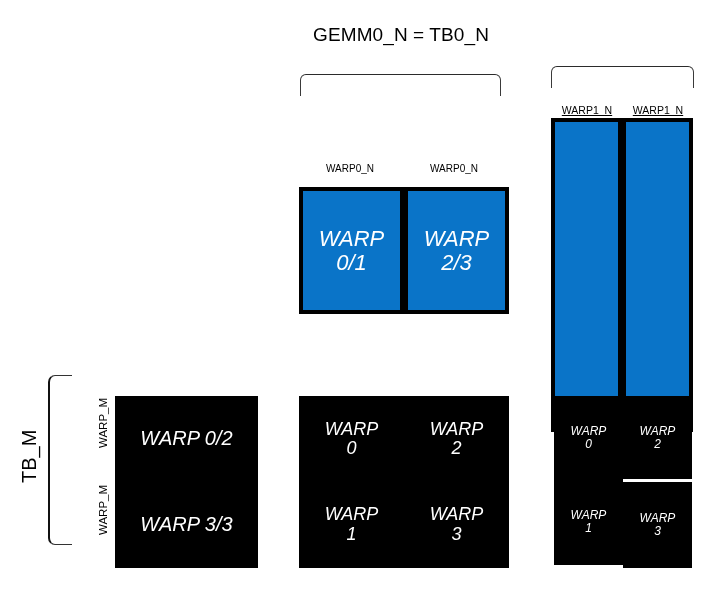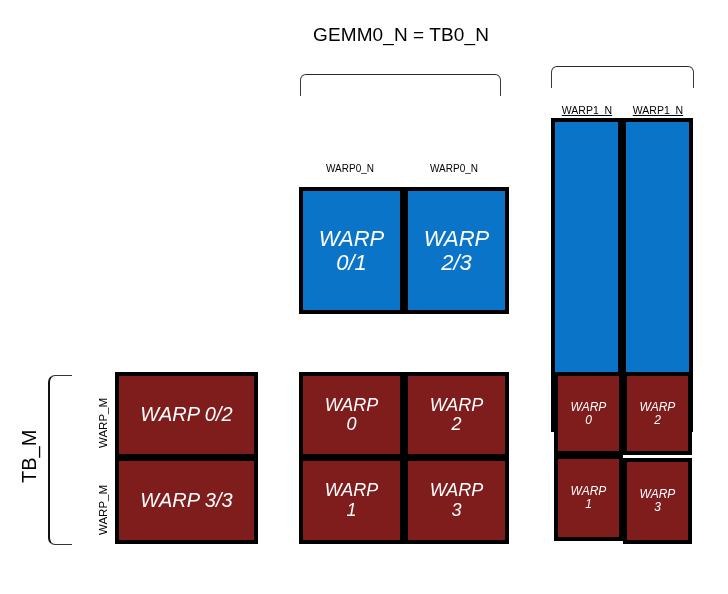--- a/index.html
+++ b/index.html
@@ -72,21 +72,21 @@
     display: flex;
     align-items: center;
     justify-content: center;
     color: #ffffff;
     text-align: center;
     white-space: pre-line;
     line-height: 1.08;
     font-style: italic;
   }
   .box.blue  { background: #0a74c8; }
-  .box.green { background: #7f1d1d; }
+  .box.green { background: #000000; margin-top: 24px; }
 
   .box.f22 { font-size: 22px; }
   .box.f20 { font-size: 20px; }
   .box.f18 { font-size: 18px; }
   .box.f13 { font-size: 13px; }
   .box.f12 { font-size: 12px; }
 
   
   .box.textlow { align-items: center; padding-top: 42%; }
 

